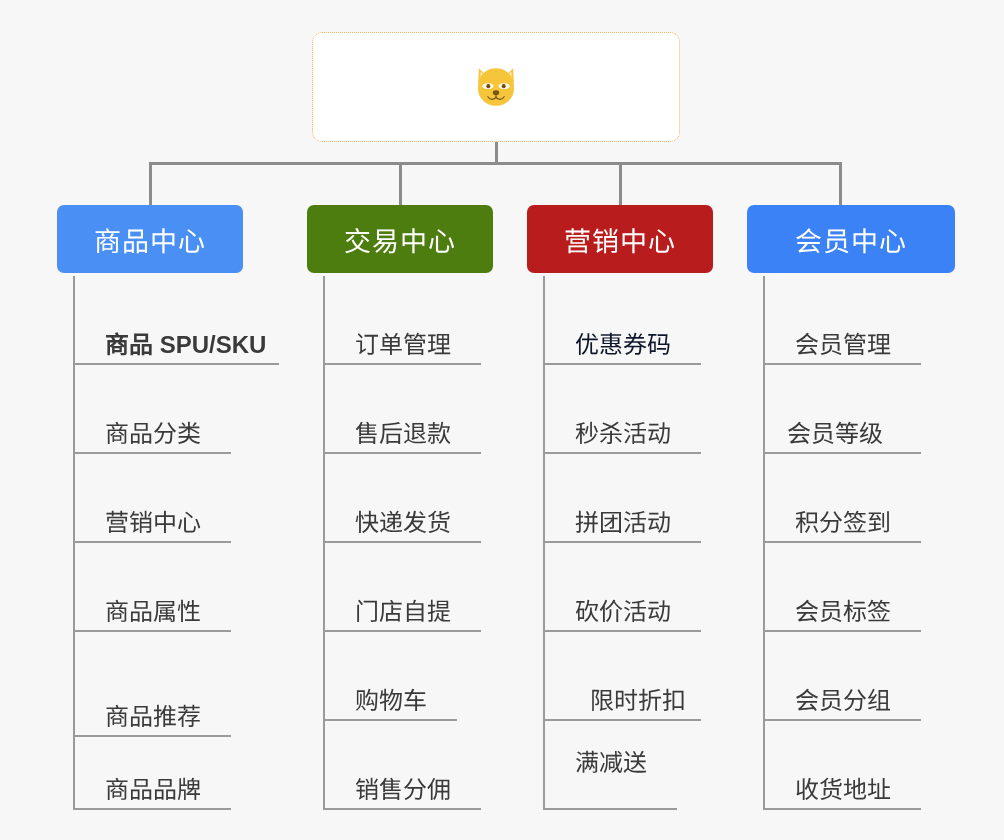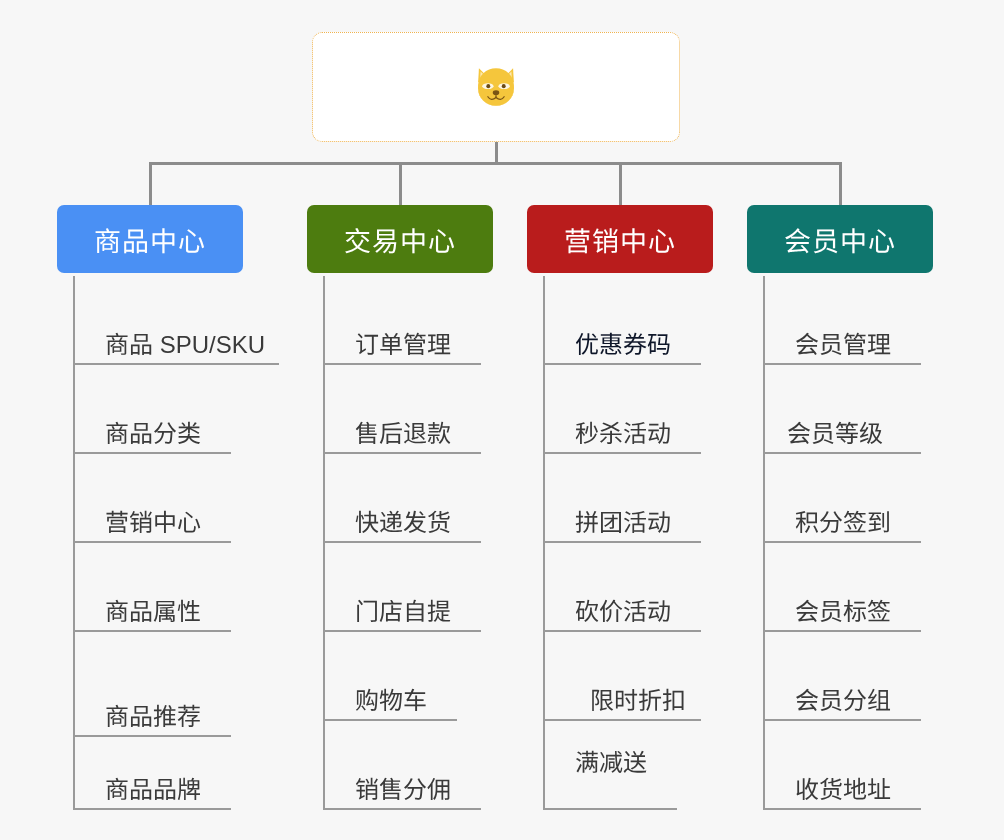--- a/index.html
+++ b/index.html
@@ -138,21 +138,21 @@
       <div class="conn conn-v" style="left: 839px; top: 162px; width: 3px; height: 43px; background: rgb(140, 140, 140);"></div>
     </div>
 
   <div id="branch-layer">
       <div class="cat-box" style="left: 57px; top: 205px; width: 186px; background: rgb(74, 144, 244);">
         <span>商品中心</span>
       </div>
       <div class="leaf-col" style="left: 73px; top: 276px; height: 534px;">
         <div class="leaf-spine" style="height: 534px; background: rgb(154, 154, 154);"></div>
         <div class="leaf-item" style="top: 0px; width: 206px; border-bottom-color: rgb(154, 154, 154);">
-          <span class="leaf-label" style="color: rgb(58, 58, 58);">商品 SPU/SKU</span>
+          <span class="leaf-label" style="color: rgb(58, 58, 58); font-weight: bold;">商品 SPU/SKU</span>
         </div>
         <div class="leaf-item" style="top: 89px; width: 158px; border-bottom-color: rgb(154, 154, 154);">
           <span class="leaf-label" style="color: rgb(58, 58, 58);">商品分类</span>
         </div>
         <div class="leaf-item" style="top: 178px; width: 158px; border-bottom-color: rgb(154, 154, 154);">
           <span class="leaf-label" style="color: rgb(58, 58, 58);">营销中心</span>
         </div>
         <div class="leaf-item" style="top: 267px; width: 158px; border-bottom-color: rgb(154, 154, 154);">
           <span class="leaf-label" style="color: rgb(58, 58, 58);">商品属性</span>
         </div>
@@ -204,21 +204,21 @@
         <div class="leaf-item" style="top: 267px; width: 158px; border-bottom-color: rgb(154, 154, 154);">
           <span class="leaf-label" style="color: rgb(58, 58, 58);">砍价活动</span>
         </div>
         <div class="leaf-item" style="top: 356px; width: 158px; border-bottom-color: rgb(154, 154, 154); justify-content: center;">
           <span class="leaf-label" style="color: rgb(58, 58, 58);">限时折扣</span>
         </div>
         <div class="leaf-item" style="top: 445px; width: 134px; border-bottom-color: rgb(154, 154, 154); align-items: center;">
           <span class="leaf-label" style="color: rgb(58, 58, 58);">满减送</span>
         </div>
       </div>
-      <div class="cat-box" style="left: 747px; top: 205px; width: 186px; background: #0f766e;">
+      <div class="cat-box" style="left: 747px; top: 205px; width: 208px; background: #3b82f6;">
         <span>会员中心</span>
       </div>
       <div class="leaf-col" style="left: 763px; top: 276px; height: 534px;">
         <div class="leaf-spine" style="height: 534px; background: rgb(154, 154, 154);"></div>
         <div class="leaf-item" style="top: 0px; width: 158px; border-bottom-color: rgb(154, 154, 154);">
           <span class="leaf-label" style="color: rgb(58, 58, 58);">会员管理</span>
         </div>
         <div class="leaf-item" style="top: 89px; width: 158px; border-bottom-color: rgb(154, 154, 154); padding-left: 24px;">
           <span class="leaf-label" style="color: rgb(58, 58, 58);">会员等级</span>
         </div>

